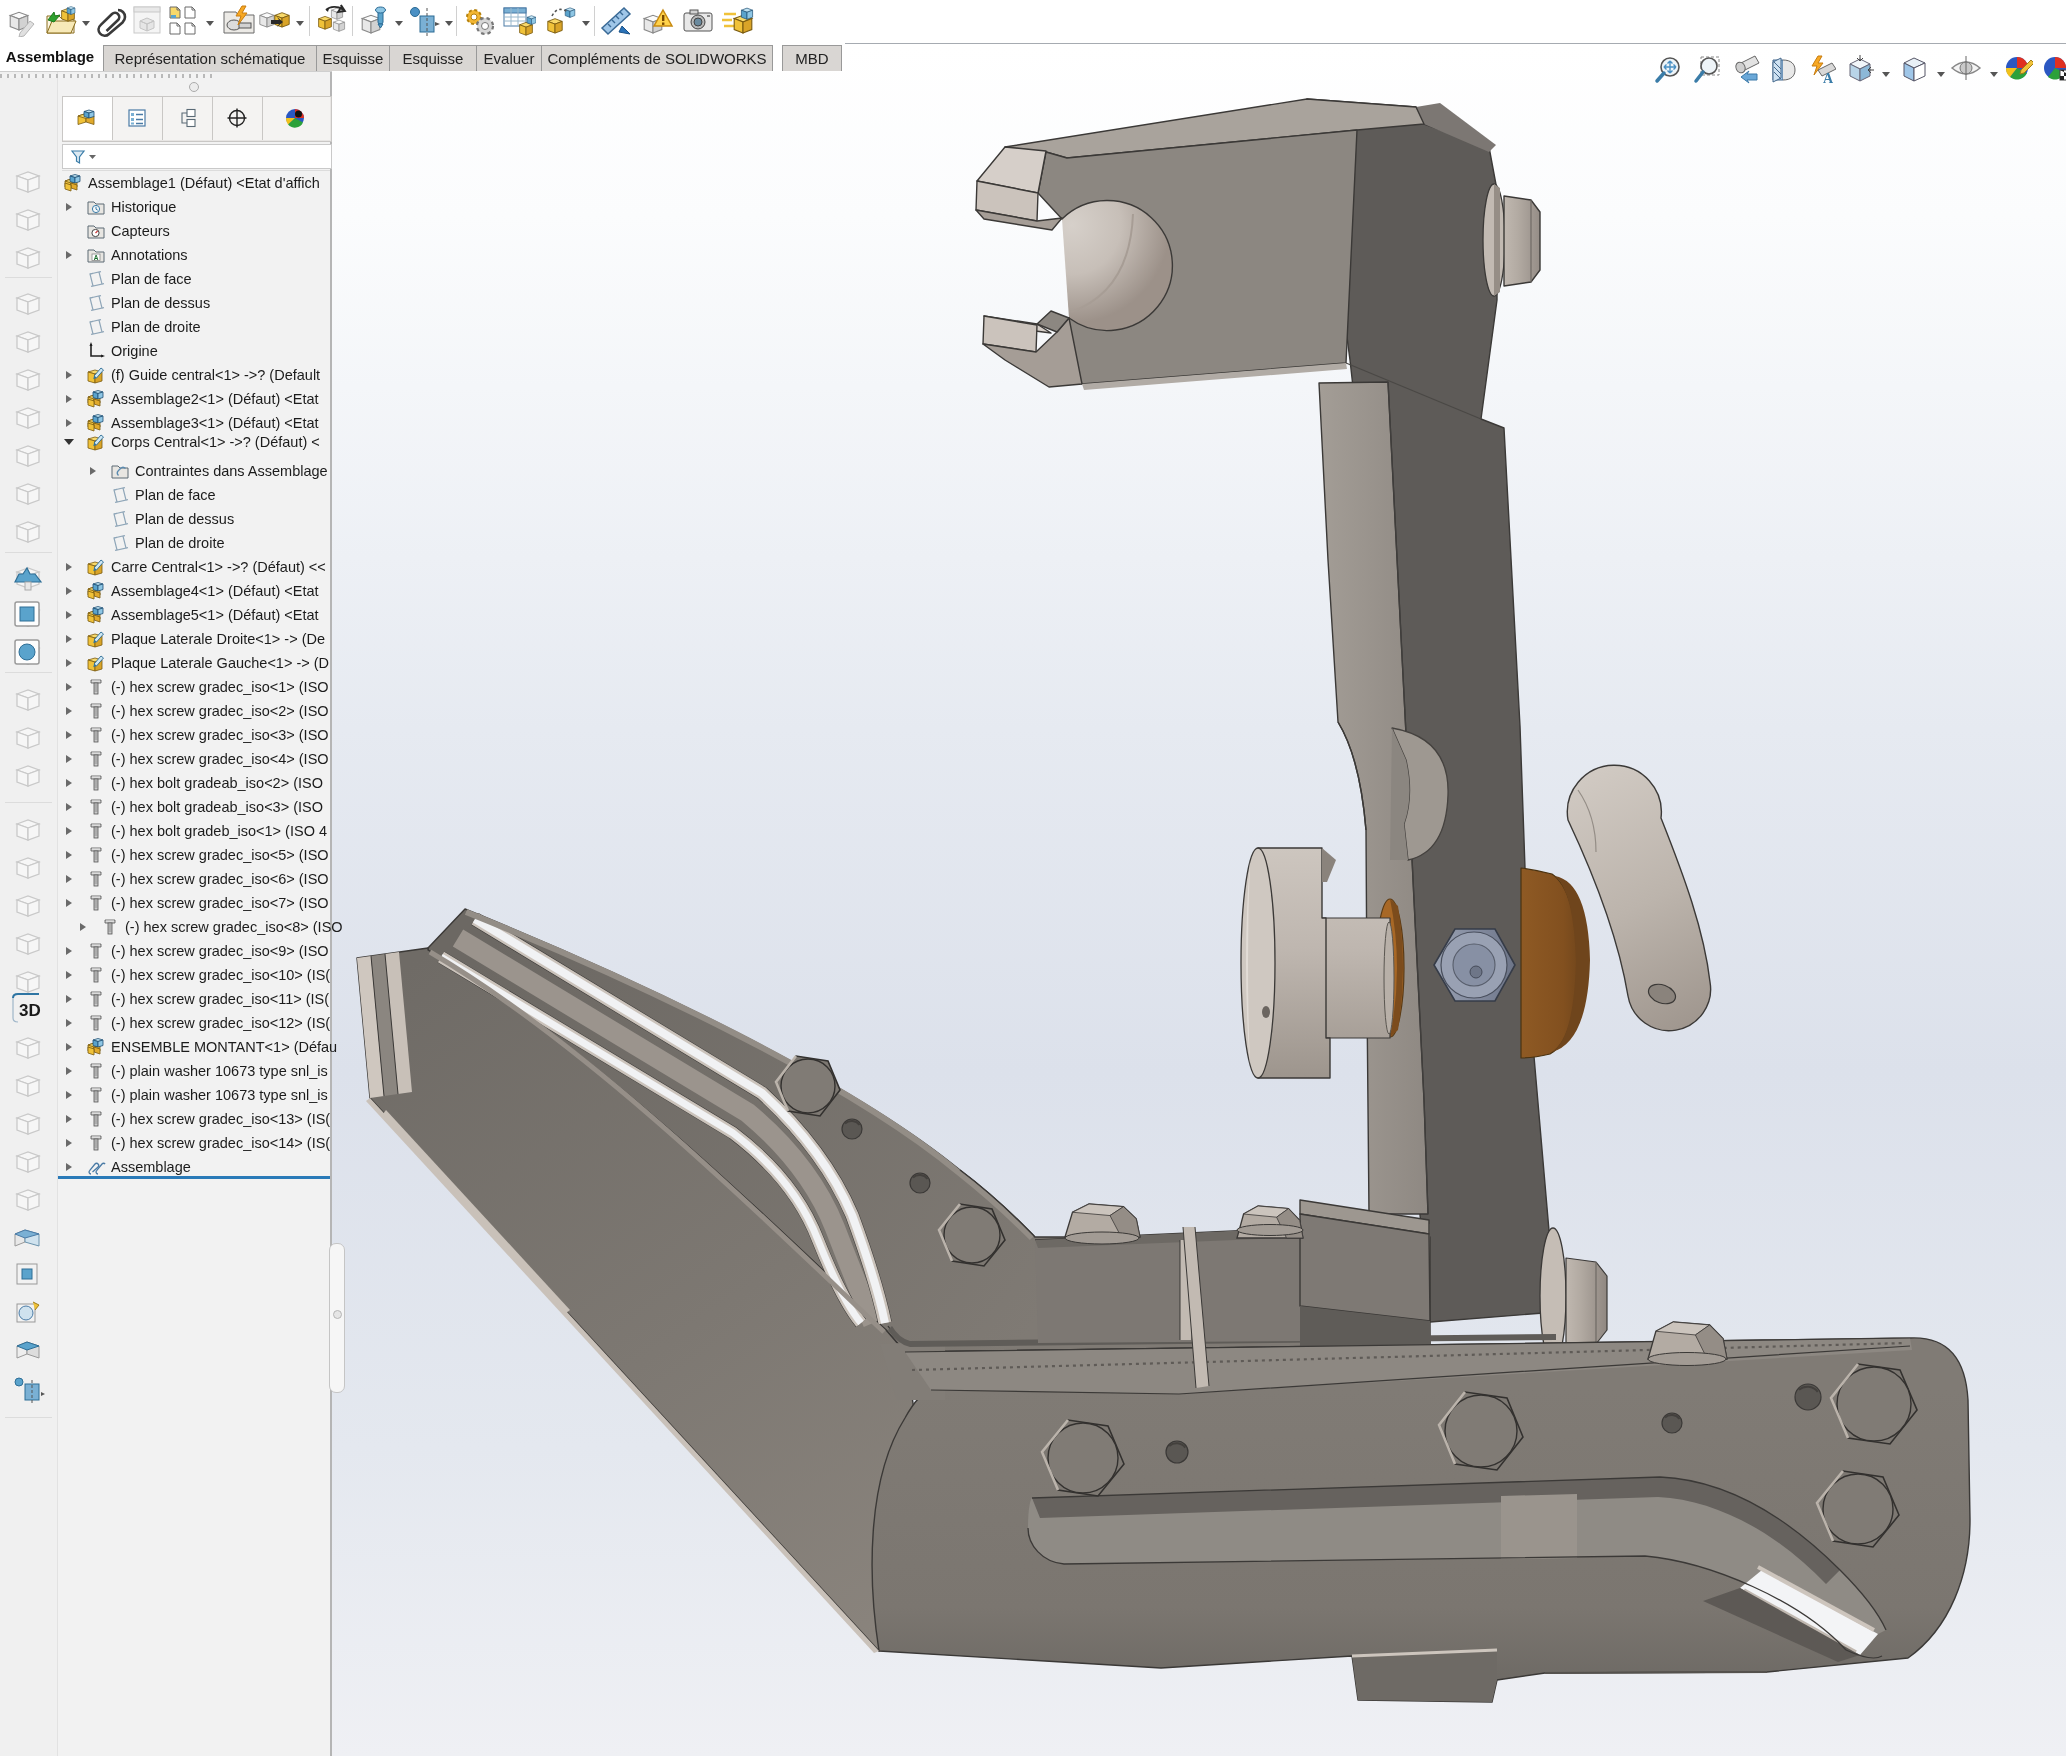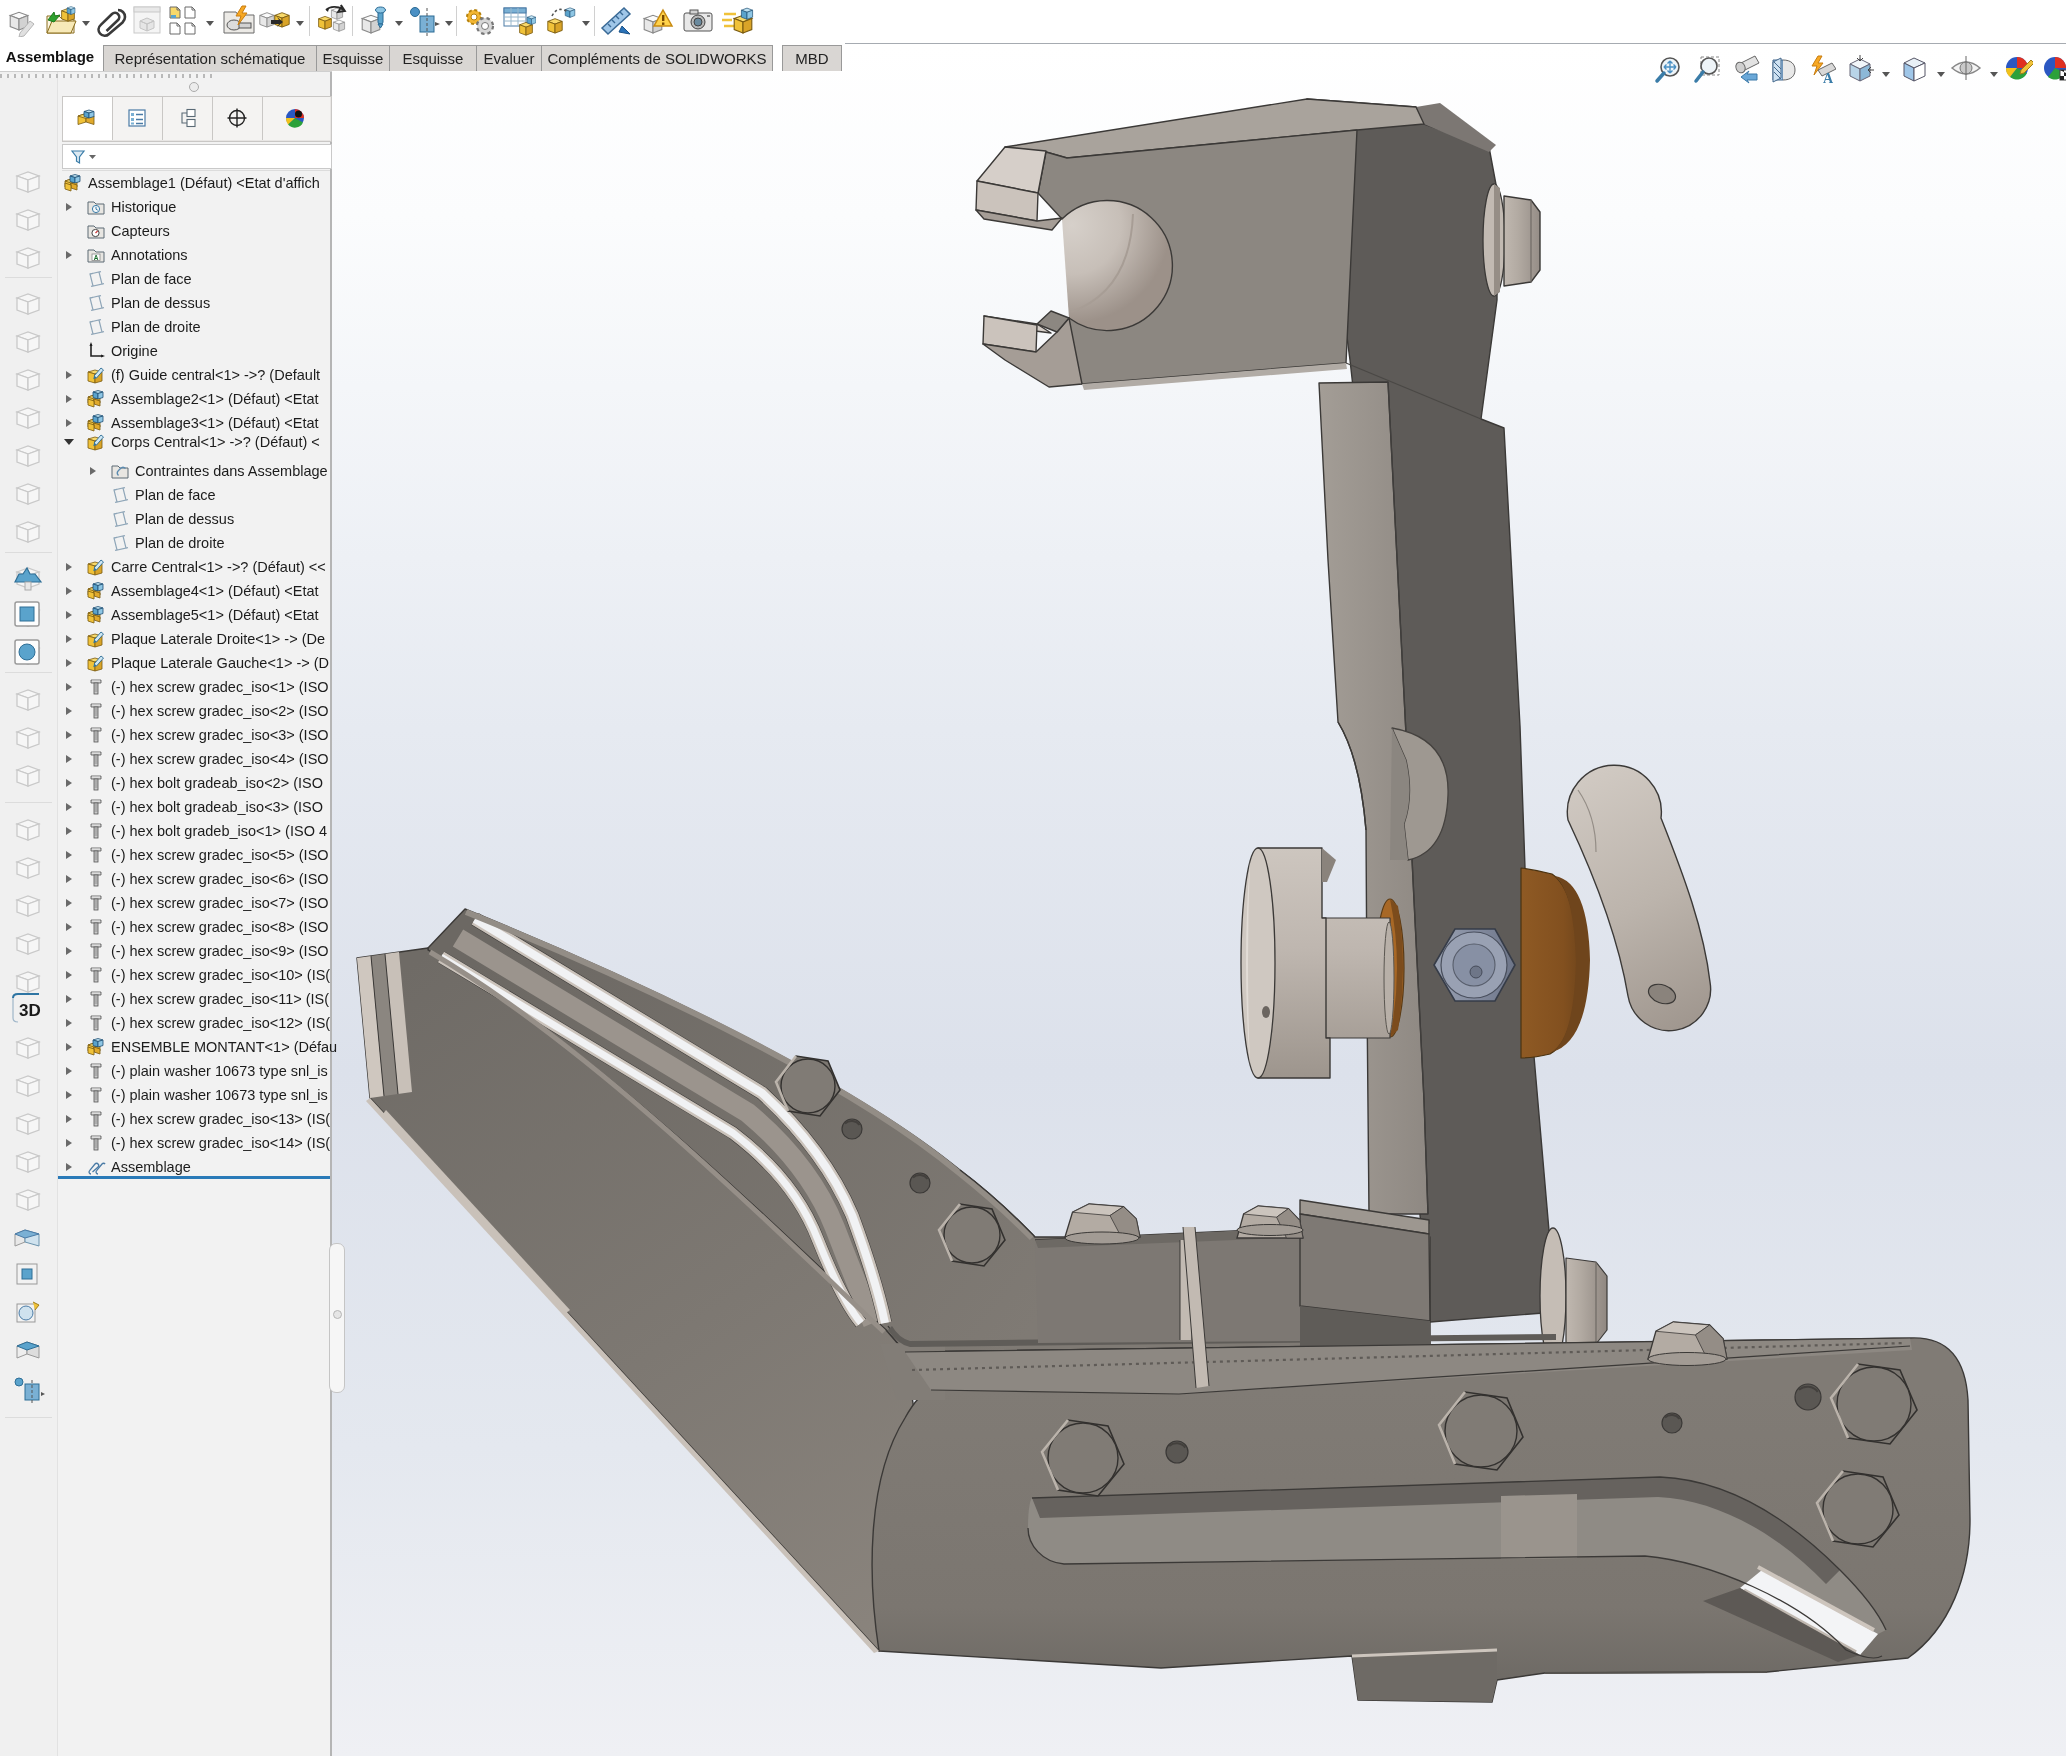--- a/index.html
+++ b/index.html
@@ -1158,21 +1158,21 @@
     <svg class="ic" style="left:85px" viewBox="0 0 22 22">
       <g stroke="#555" stroke-width="0.8">
         <path d="M6 4 16 4 16 7 6 7z" fill="#cfcfcf"></path>
         <path d="M7 4.6 15 4.6 15 5.4 7 5.4z" fill="#efefef" stroke="none"></path>
         <rect x="9" y="7" width="4" height="11" fill="#c9c9c9"></rect>
         <path d="M9 9h4M9 11h4M9 13h4M9 15h4" stroke="#8a8a8a" stroke-width="0.9" fill="none"></path>
       </g>
     </svg>
     <span class="tx" style="left:111px">(-) hex screw gradec_iso&lt;7&gt; (ISO</span>
   </div>
-<div class="trow" style="left:0;top:915px;width:337px">
+<div class="trow" style="left:14px;top:915px;width:337px">
     <span class="ar" style="left:66px"></span>
     <svg class="ic" style="left:85px" viewBox="0 0 22 22">
       <g stroke="#555" stroke-width="0.8">
         <path d="M6 4 16 4 16 7 6 7z" fill="#cfcfcf"></path>
         <path d="M7 4.6 15 4.6 15 5.4 7 5.4z" fill="#efefef" stroke="none"></path>
         <rect x="9" y="7" width="4" height="11" fill="#c9c9c9"></rect>
         <path d="M9 9h4M9 11h4M9 13h4M9 15h4" stroke="#8a8a8a" stroke-width="0.9" fill="none"></path>
       </g>
     </svg>
     <span class="tx" style="left:111px">(-) hex screw gradec_iso&lt;8&gt; (ISO</span>

